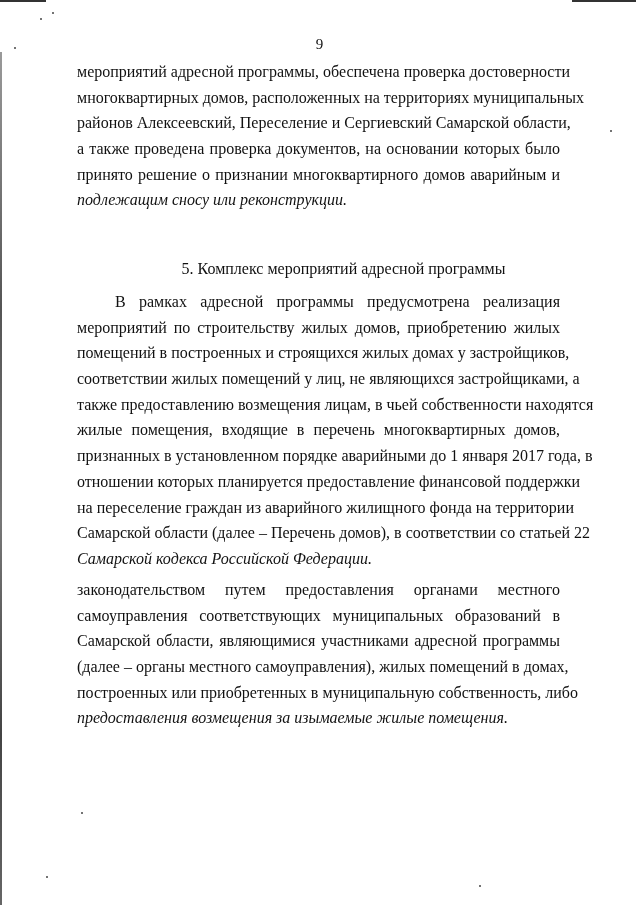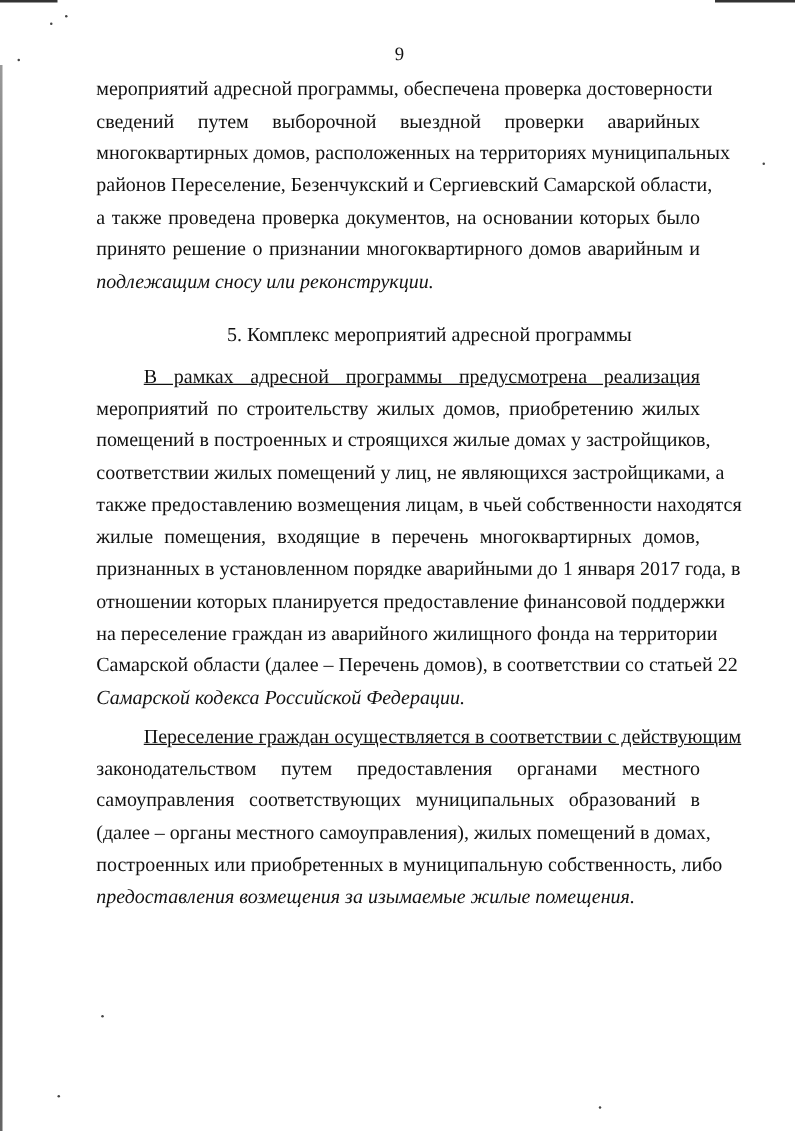--- a/index.html
+++ b/index.html
@@ -68,21 +68,20 @@
       text-align: justify;
       text-align-last: justify;
     }
     .line.last {
       text-align: left;
       text-align-last: left;
       font-style: italic;
     }
     .line.indent {
       padding-left: 38px;
-      text-decoration: underline;
     }
     .heading {
       position: absolute;
       left: 0;
       width: 639px;
       top: 258px;
       text-align: center;
       font-size: 16px;
       line-height: 22px;
       padding-left: 24px;
@@ -99,44 +98,43 @@
 <div class="speck" style="left:14px;top:47px;"></div>
 <div class="speck" style="left:81px;top:812px;"></div>
 <div class="speck" style="left:46px;top:876px;"></div>
 <div class="speck" style="left:479px;top:885px;"></div>
 <div class="speck" style="left:610px;top:130px;"></div>
 
 <div class="page-number">9</div>
 
 <div class="text-block" style="top:59px;">
   <div class="line">мероприятий адресной программы, обеспечена проверка достоверности</div>
-  <div class="line">сведений путем выборочной выездной проверки аварийных</div>
   <div class="line">многоквартирных домов, расположенных на территориях муниципальных</div>
-  <div class="line">районов Переселение, Безенчукский и Сергиевский Самарской области,</div>
+  <div class="line">районов Алексеевский, Переселение и Сергиевский Самарской области,</div>
   <div class="line">а также проведена проверка документов, на основании которых было</div>
   <div class="line">принято решение о признании многоквартирного домов аварийным и</div>
   <div class="line last">подлежащим сносу или реконструкции.</div>
 </div>
 
 <div class="heading">5. Комплекс мероприятий адресной программы</div>
 
 <div class="text-block" style="top:289px;">
   <div class="line indent">В рамках адресной программы предусмотрена реализация</div>
   <div class="line">мероприятий по строительству жилых домов, приобретению жилых</div>
-  <div class="line">помещений в построенных и строящихся жилые домах у застройщиков,</div>
+  <div class="line">помещений в построенных и строящихся жилых домах у застройщиков,</div>
   <div class="line">соответствии жилых помещений у лиц, не являющихся застройщиками, а</div>
   <div class="line">также предоставлению возмещения лицам, в чьей собственности находятся</div>
   <div class="line">жилые помещения, входящие в перечень многоквартирных домов,</div>
   <div class="line">признанных в установленном порядке аварийными до 1 января 2017 года, в</div>
   <div class="line">отношении которых планируется предоставление финансовой поддержки</div>
   <div class="line">на переселение граждан из аварийного жилищного фонда на территории</div>
   <div class="line">Самарской области (далее – Перечень домов), в соответствии со статьей 22</div>
   <div class="line last">Самарской кодекса Российской Федерации.</div>
 </div>
 
 <div class="text-block" style="top:577px;">
-  <div class="line indent">Переселение граждан осуществляется в соответствии с действующим</div>
   <div class="line">законодательством путем предоставления органами местного</div>
   <div class="line">самоуправления соответствующих муниципальных образований в</div>
+  <div class="line">Самарской области, являющимися участниками адресной программы</div>
   <div class="line">(далее – органы местного самоуправления), жилых помещений в домах,</div>
   <div class="line">построенных или приобретенных в муниципальную собственность, либо</div>
   <div class="line last">предоставления возмещения за изымаемые жилые помещения.</div>
 </div>
 
 </body></html>

